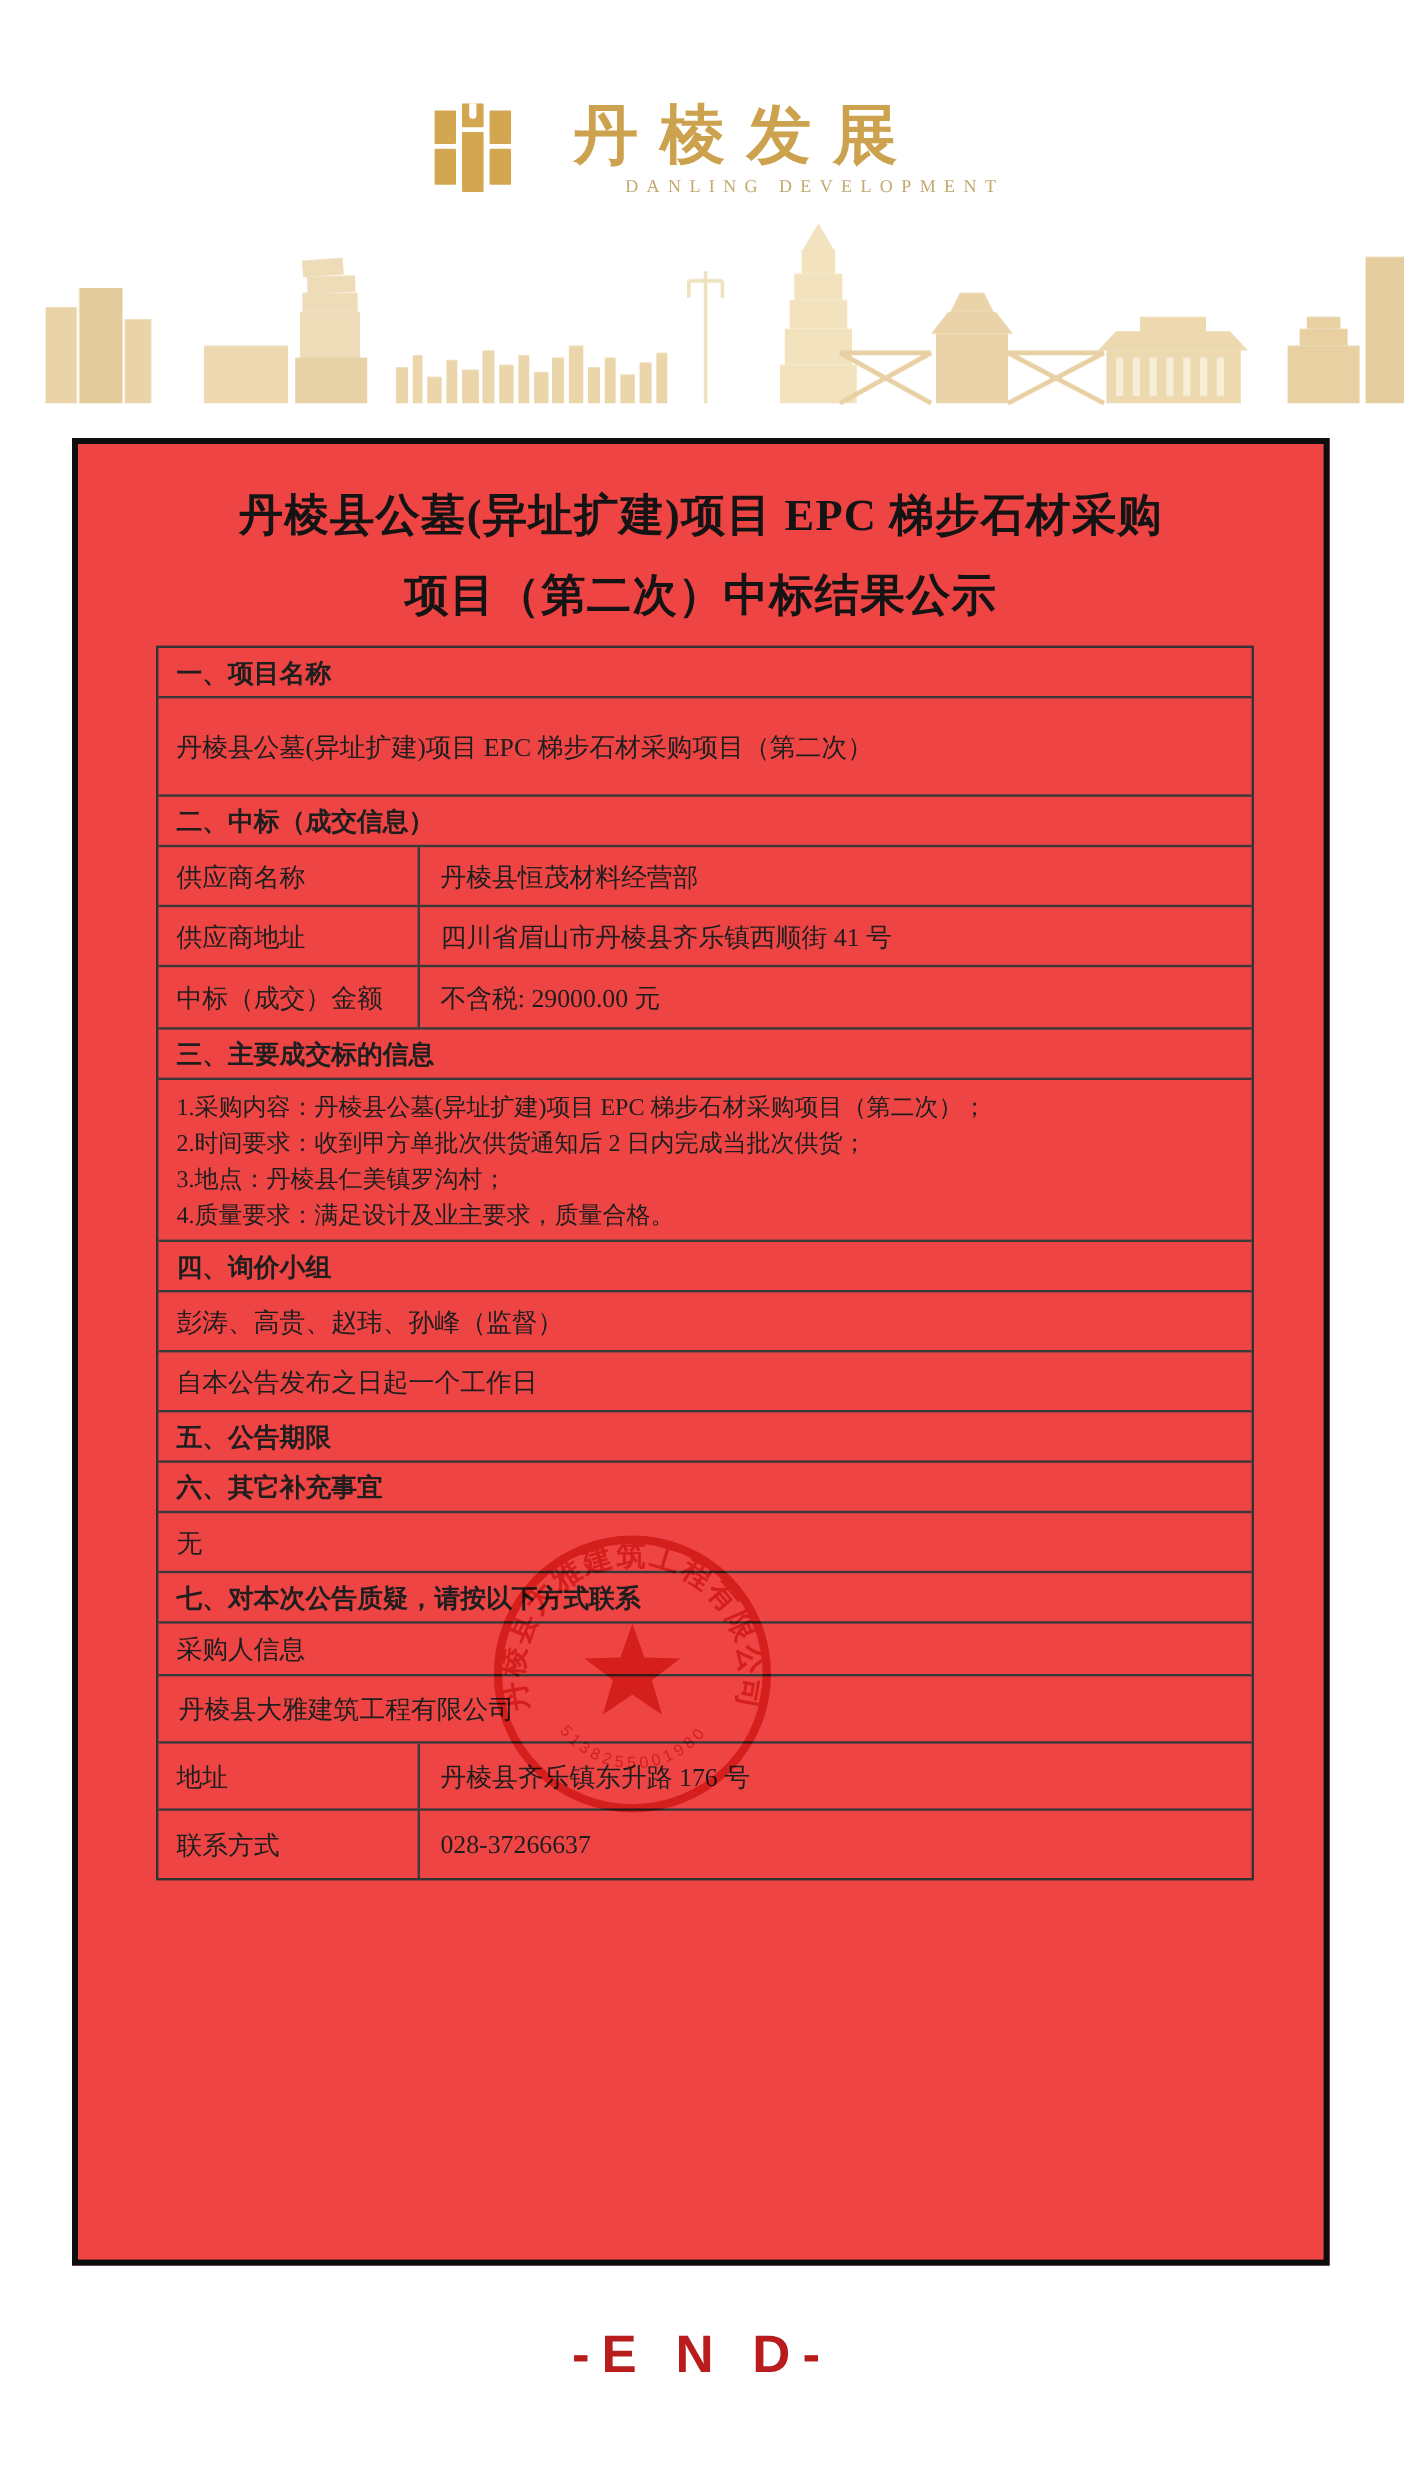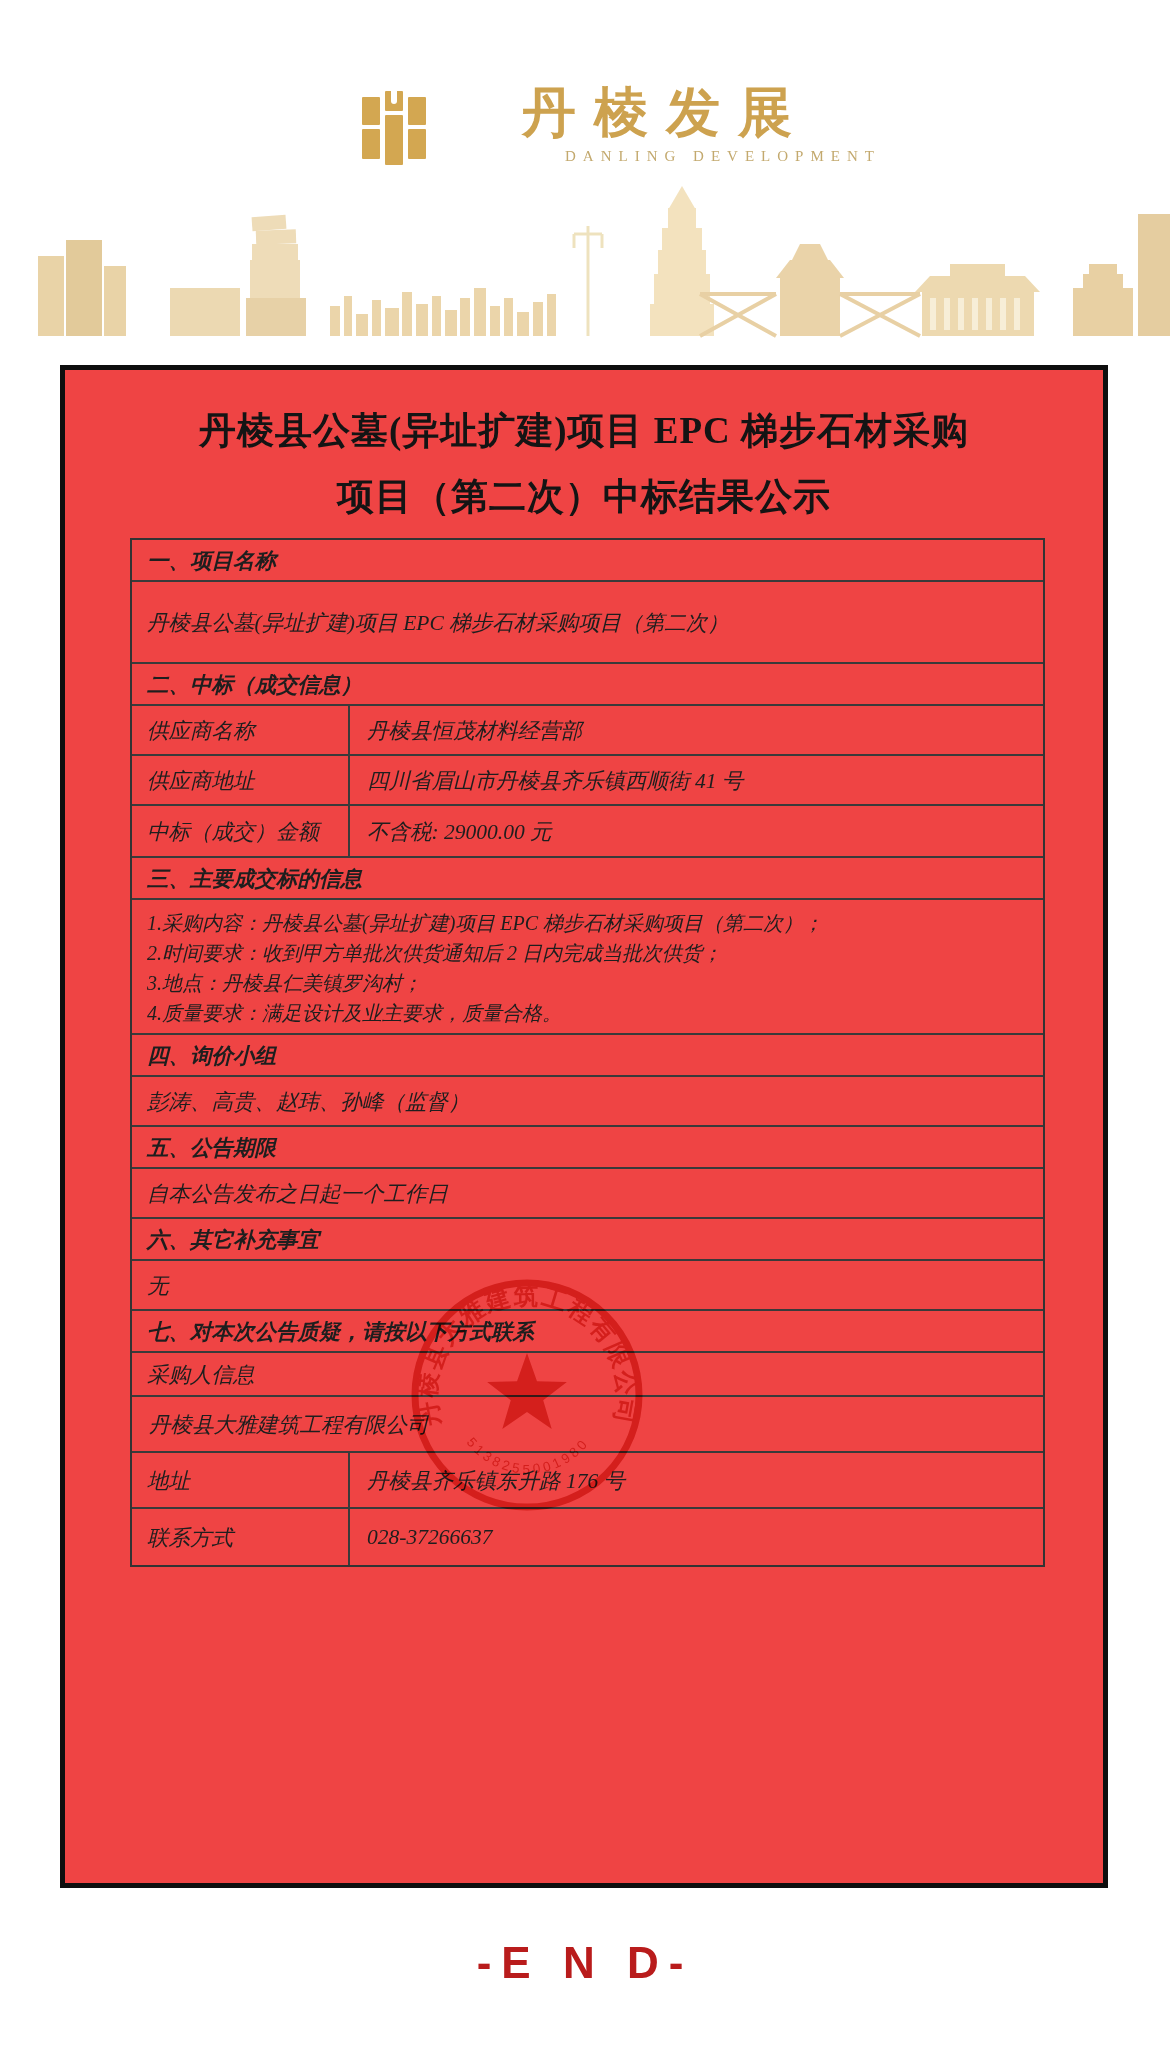--- a/index.html
+++ b/index.html
@@ -4,21 +4,21 @@
 <style>
   * { margin:0; padding:0; box-sizing:border-box; }
   html,body { background:#ffffff; }
   body {
     width:1170px; height:2071px; position:relative;
     font-family:"Liberation Serif","DejaVu Serif",serif;
     color:#1c1c1c; overflow:hidden;
   }
   
   .brand { position:absolute; top:84px; left:0; width:100%; height:100px; }
-  .brand-inner { position:absolute; left:362px; top:0; display:flex; align-items:flex-end;gap:44px; }
+  .brand-inner { position:absolute; left:362px; top:0; display:flex; align-items:flex-start; }
   .logo-mark { width:64px; height:74px; margin-right:52px; margin-top:2px; }
   .brand-text { display:flex; flex-direction:column; }
   .brand-cn {
     font-size:54px; font-weight:bold; color:#cda24f; letter-spacing:18px;
     line-height:58px; white-space:nowrap;
   }
   .brand-en {
     font-size:15px; color:#c3a96e; letter-spacing:7px; margin-top:6px;
     font-family:"Liberation Serif","DejaVu Serif",serif; white-space:nowrap;margin-left:43px;
   }
@@ -27,21 +27,21 @@
   
   .doc-box {
     position:absolute; left:60px; top:365px; width:1048px; height:1523px;
     border:5px solid #0e0e0e; background:#ef4444;
   }
   .doc-title { margin-top:28px; text-align:center; font-weight:bold;
     font-size:37px; line-height:66px; color:#141414; letter-spacing:1px; }
   
   .tbl {
     position:absolute; left:65px; top:168px; width:915px;
-    border:2px solid #333; background:transparent;font-style:italic;
+    border:2px solid #333; background:transparent;
   }
   .row { display:flex; border-bottom:2px solid #3a3a3a; align-items:center; }
   .row:last-child { border-bottom:none; }
   .row.hdr { font-weight:bold; }
   .cell { font-size:21.5px; color:#1e1e1e; }
   .full { padding:0 15px; width:100%; }
   .lab { width:218px; flex:0 0 218px; border-right:2px solid #3a3a3a;
          align-self:stretch; display:flex; align-items:center; padding:16px 15px; }
   .val { flex:1; padding:0 17px; }
   .h42 { height:42px; } .h44 { height:44px; } .h50 { height:50px; }
@@ -216,25 +216,25 @@
       </div>
     </div>
 
     <div class="row hdr h42">
       <div class="cell full">四、询价小组</div>
     </div>
     <div class="row h50">
       <div class="cell full">彭涛、高贵、赵玮、孙峰（监督）</div>
     </div>
 
+    <div class="row h50">
+      <div class="cell full">自本公告发布之日起一个工作日</div>
+    </div>
     <div class="row hdr h42">
       <div class="cell full">五、公告期限</div>
-    </div>
-    <div class="row h50">
-      <div class="cell full">自本公告发布之日起一个工作日</div>
     </div>
 
     <div class="row hdr h42">
       <div class="cell full">六、其它补充事宜</div>
     </div>
     <div class="row h50">
       <div class="cell full">无</div>
     </div>
 
     <div class="row hdr h42">

